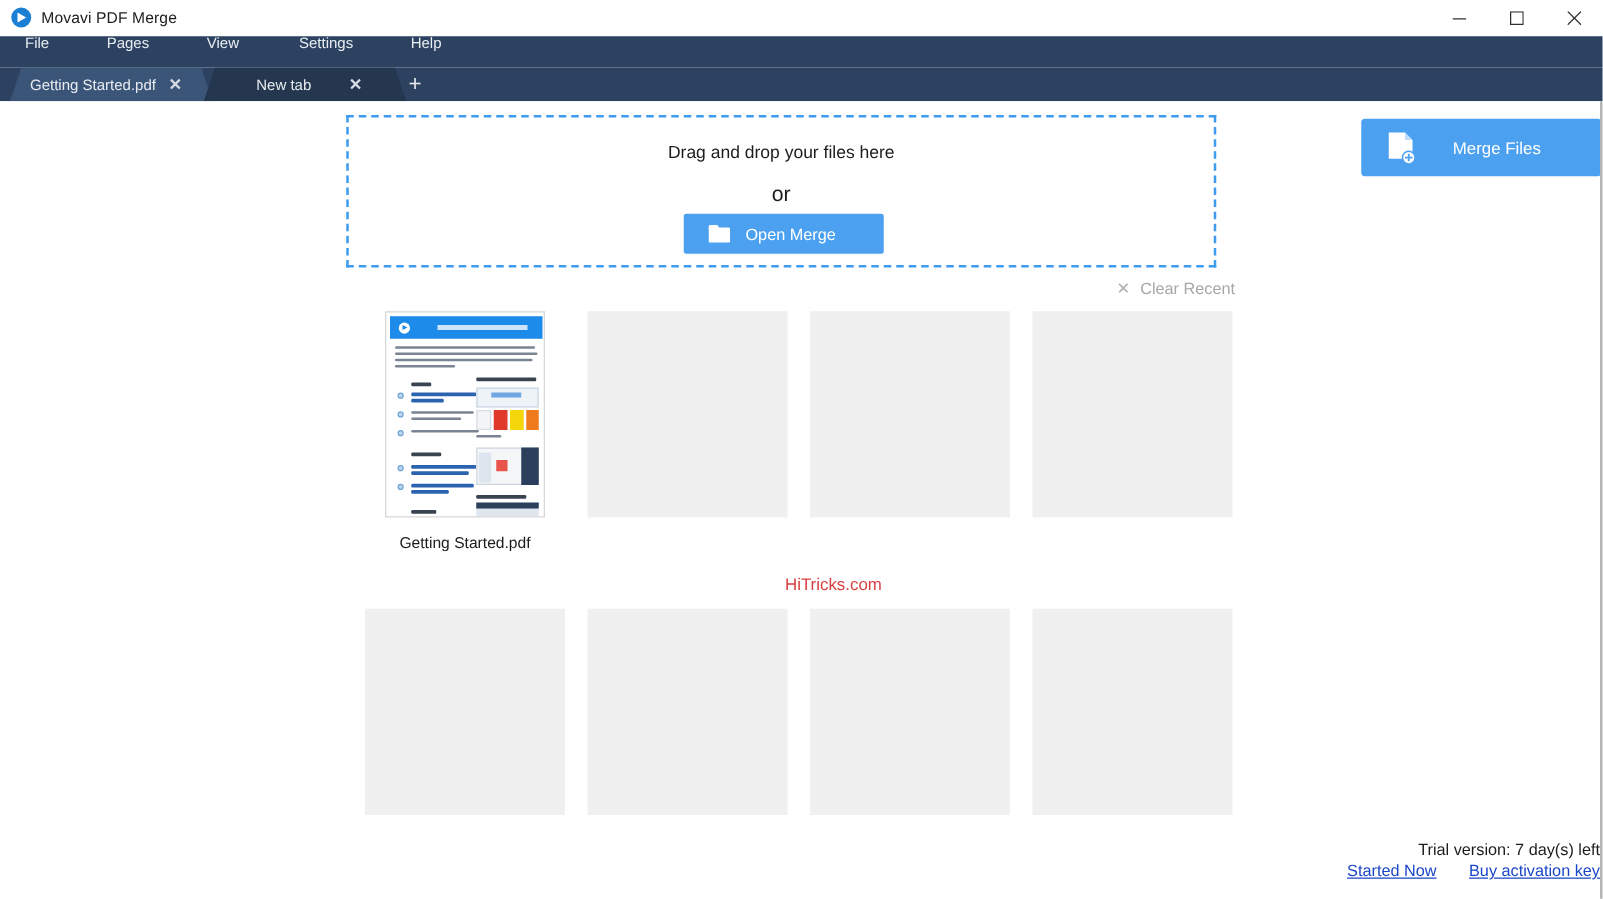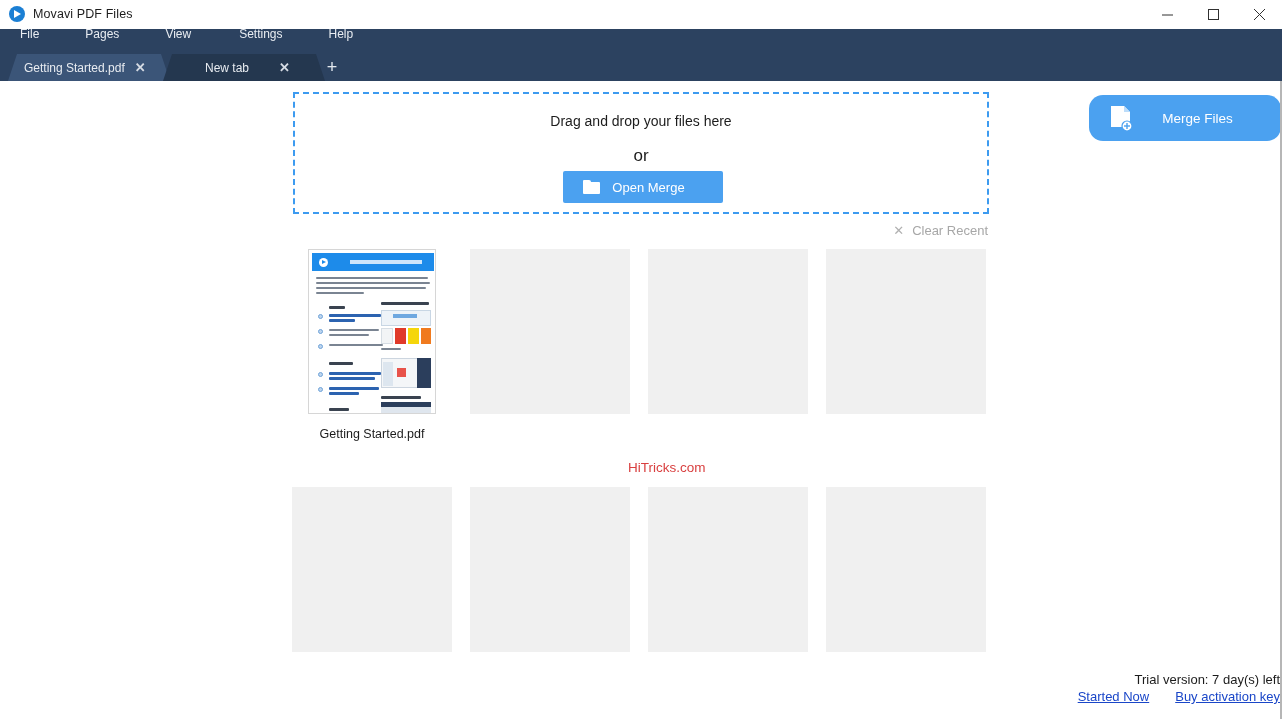--- a/index.html
+++ b/index.html
@@ -116,21 +116,21 @@
   
   .main {
     position: absolute; top: 81px; left: 0;
     width: 1282px; height: 638px;
     background: #ffffff;
   }
 
   
   .dropzone {
     position: absolute;
-    left: 293px; top: 11px;
+    left: 277px; top: 11px;
     width: 696px; height: 122px;
     border: 2px dashed #3d9bf0;
     background: #ffffff;
   }
   .dz-title {
     position: absolute; top: 19px; left: 0; width: 100%;
     text-align: center;
     font-size: 14px;
     color: #1c1c1c;
   }
@@ -169,21 +169,21 @@
     color: #ffffff;
     margin-right: 26px;
   }
 
   
   .merge-btn {
     position: absolute;
     left: 1089px; top: 14px;
     width: 192px; height: 46px;
     background: #4ba1f0;
-    border-radius: 14px;
+    border-radius: 3px;
     display: flex; align-items: center;
   }
   .merge-icon {
     margin-left: 21px;
     width: 22px; height: 26px;
     position: relative;
     flex: 0 0 auto;
   }
   .merge-label {
     flex: 1;
@@ -309,21 +309,21 @@
     position: absolute; top: 81px; right: 0;
     width: 2px; height: 638px;
     background: #b6b6b6;
   }
 </style>
 </head>
 <body>
 
 <div class="titlebar">
   <div class="app-logo"></div>
-  <div class="app-title">Movavi PDF Files</div>
+  <div class="app-title">Movavi PDF Merge</div>
   <div class="win-controls">
     <div class="win-btn">
       <svg width="11" height="11" viewBox="0 0 11 11">
           <line x1="0" y1="6" x2="11" y2="6" stroke="#303030" stroke-width="1"></line>
         </svg>
     </div>
     <div class="win-btn">
       <svg width="11" height="11" viewBox="0 0 11 11">
           <rect x="0.5" y="0.5" width="10" height="10" fill="none" stroke="#303030" stroke-width="1"></rect>
         </svg>

